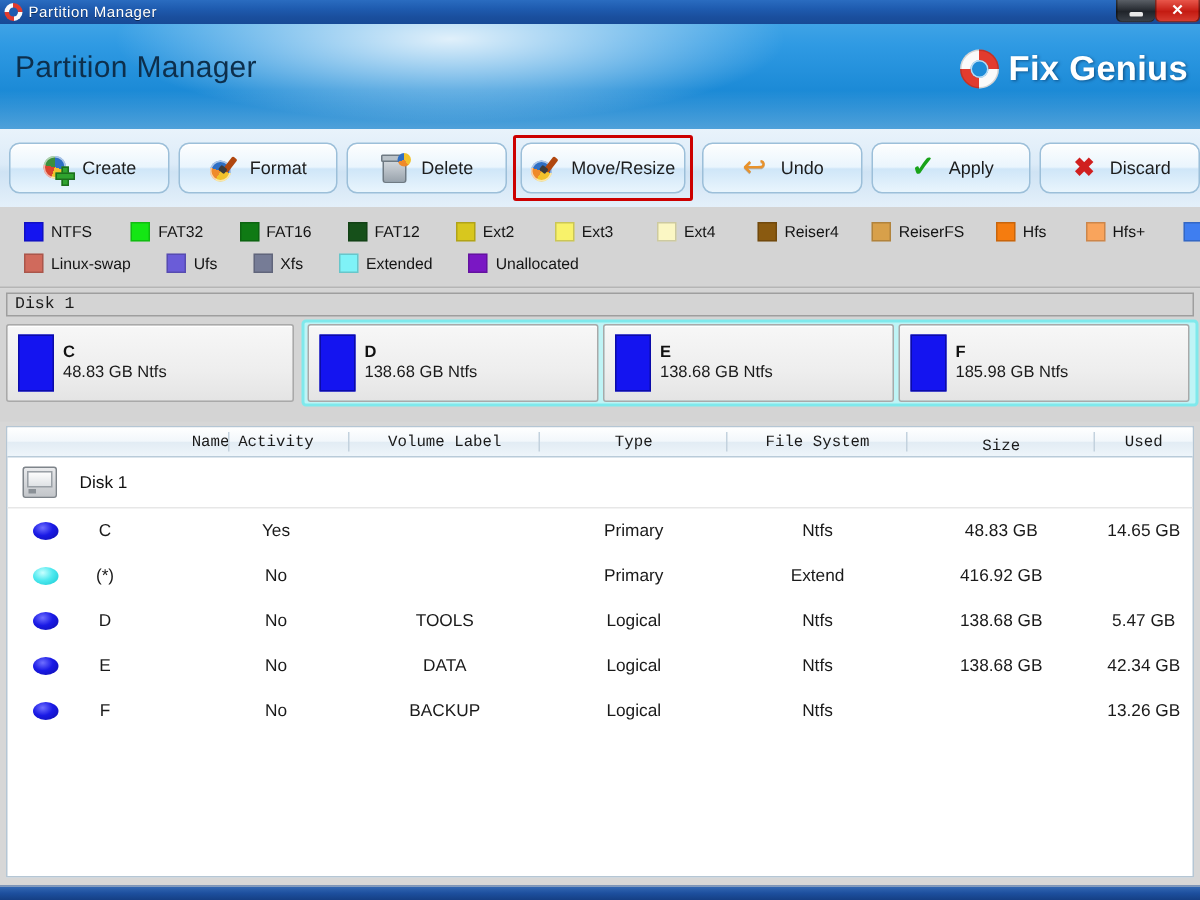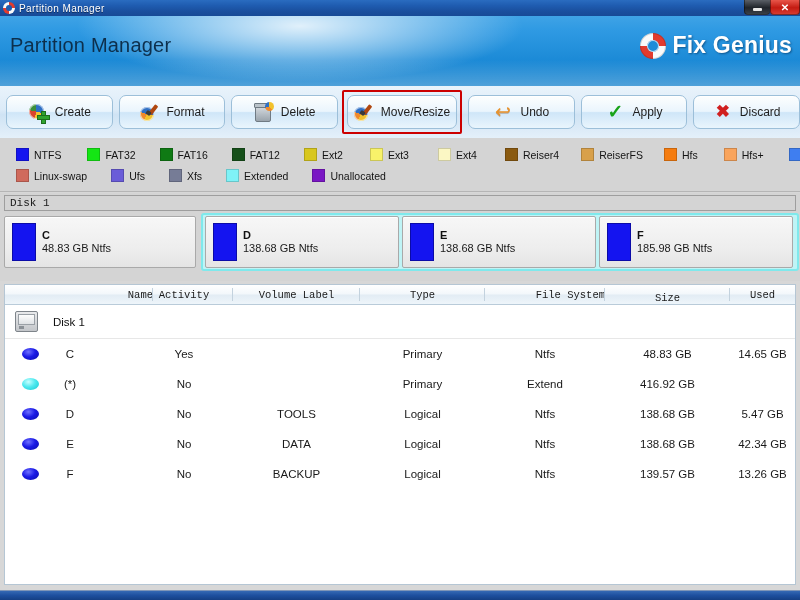--- a/index.html
+++ b/index.html
@@ -418,21 +418,21 @@
         </div>
         <div class="th" style="left: 130px; width: 98px; align-items: center;">
           <span>Activity</span>
         </div>
         <div class="th" style="left: 228px; width: 127px;">
           <span>Volume Label</span>
         </div>
         <div class="th" style="left: 355px; width: 125px;">
           <span>Type</span>
         </div>
-        <div class="th" style="left: 480px; width: 120px; justify-content: flex-end;">
+        <div class="th" style="left: 480px; width: 120px;">
           <span>File System</span>
         </div>
         <div class="th" style="left: 600px; width: 125px; align-items: flex-end;">
           <span>Size</span>
         </div>
         <div class="th last" style="left: 725px; width: 65px;">
           <span>Used</span>
         </div>
       </div>
     <div class="tbody" id="tbody">
@@ -480,20 +480,19 @@
           <div class="cell ctr" style="left: 600px; width: 125px;">138.68 GB</div>
           <div class="cell ctr" style="left: 725px; width: 65px;">42.34 GB</div>
         </div>
         <div class="prow">
           <span class="dot"></span>
           <div class="cell ctr" style="left: 0px; width: 130px;">F</div>
           <div class="cell ctr" style="left: 130px; width: 98px;">No</div>
           <div class="cell ctr" style="left: 228px; width: 127px;">BACKUP</div>
           <div class="cell ctr" style="left: 355px; width: 125px;">Logical</div>
           <div class="cell ctr" style="left: 480px; width: 120px;">Ntfs</div>
-          <div class="cell ctr" style="left: 600px; width: 125px;">139.57 GB</div>
           <div class="cell ctr" style="left: 725px; width: 65px;">13.26 GB</div>
         </div>
       </div>
   </div>
 
   <div class="statusbar"></div>
 </div>
 
 </body></html>

